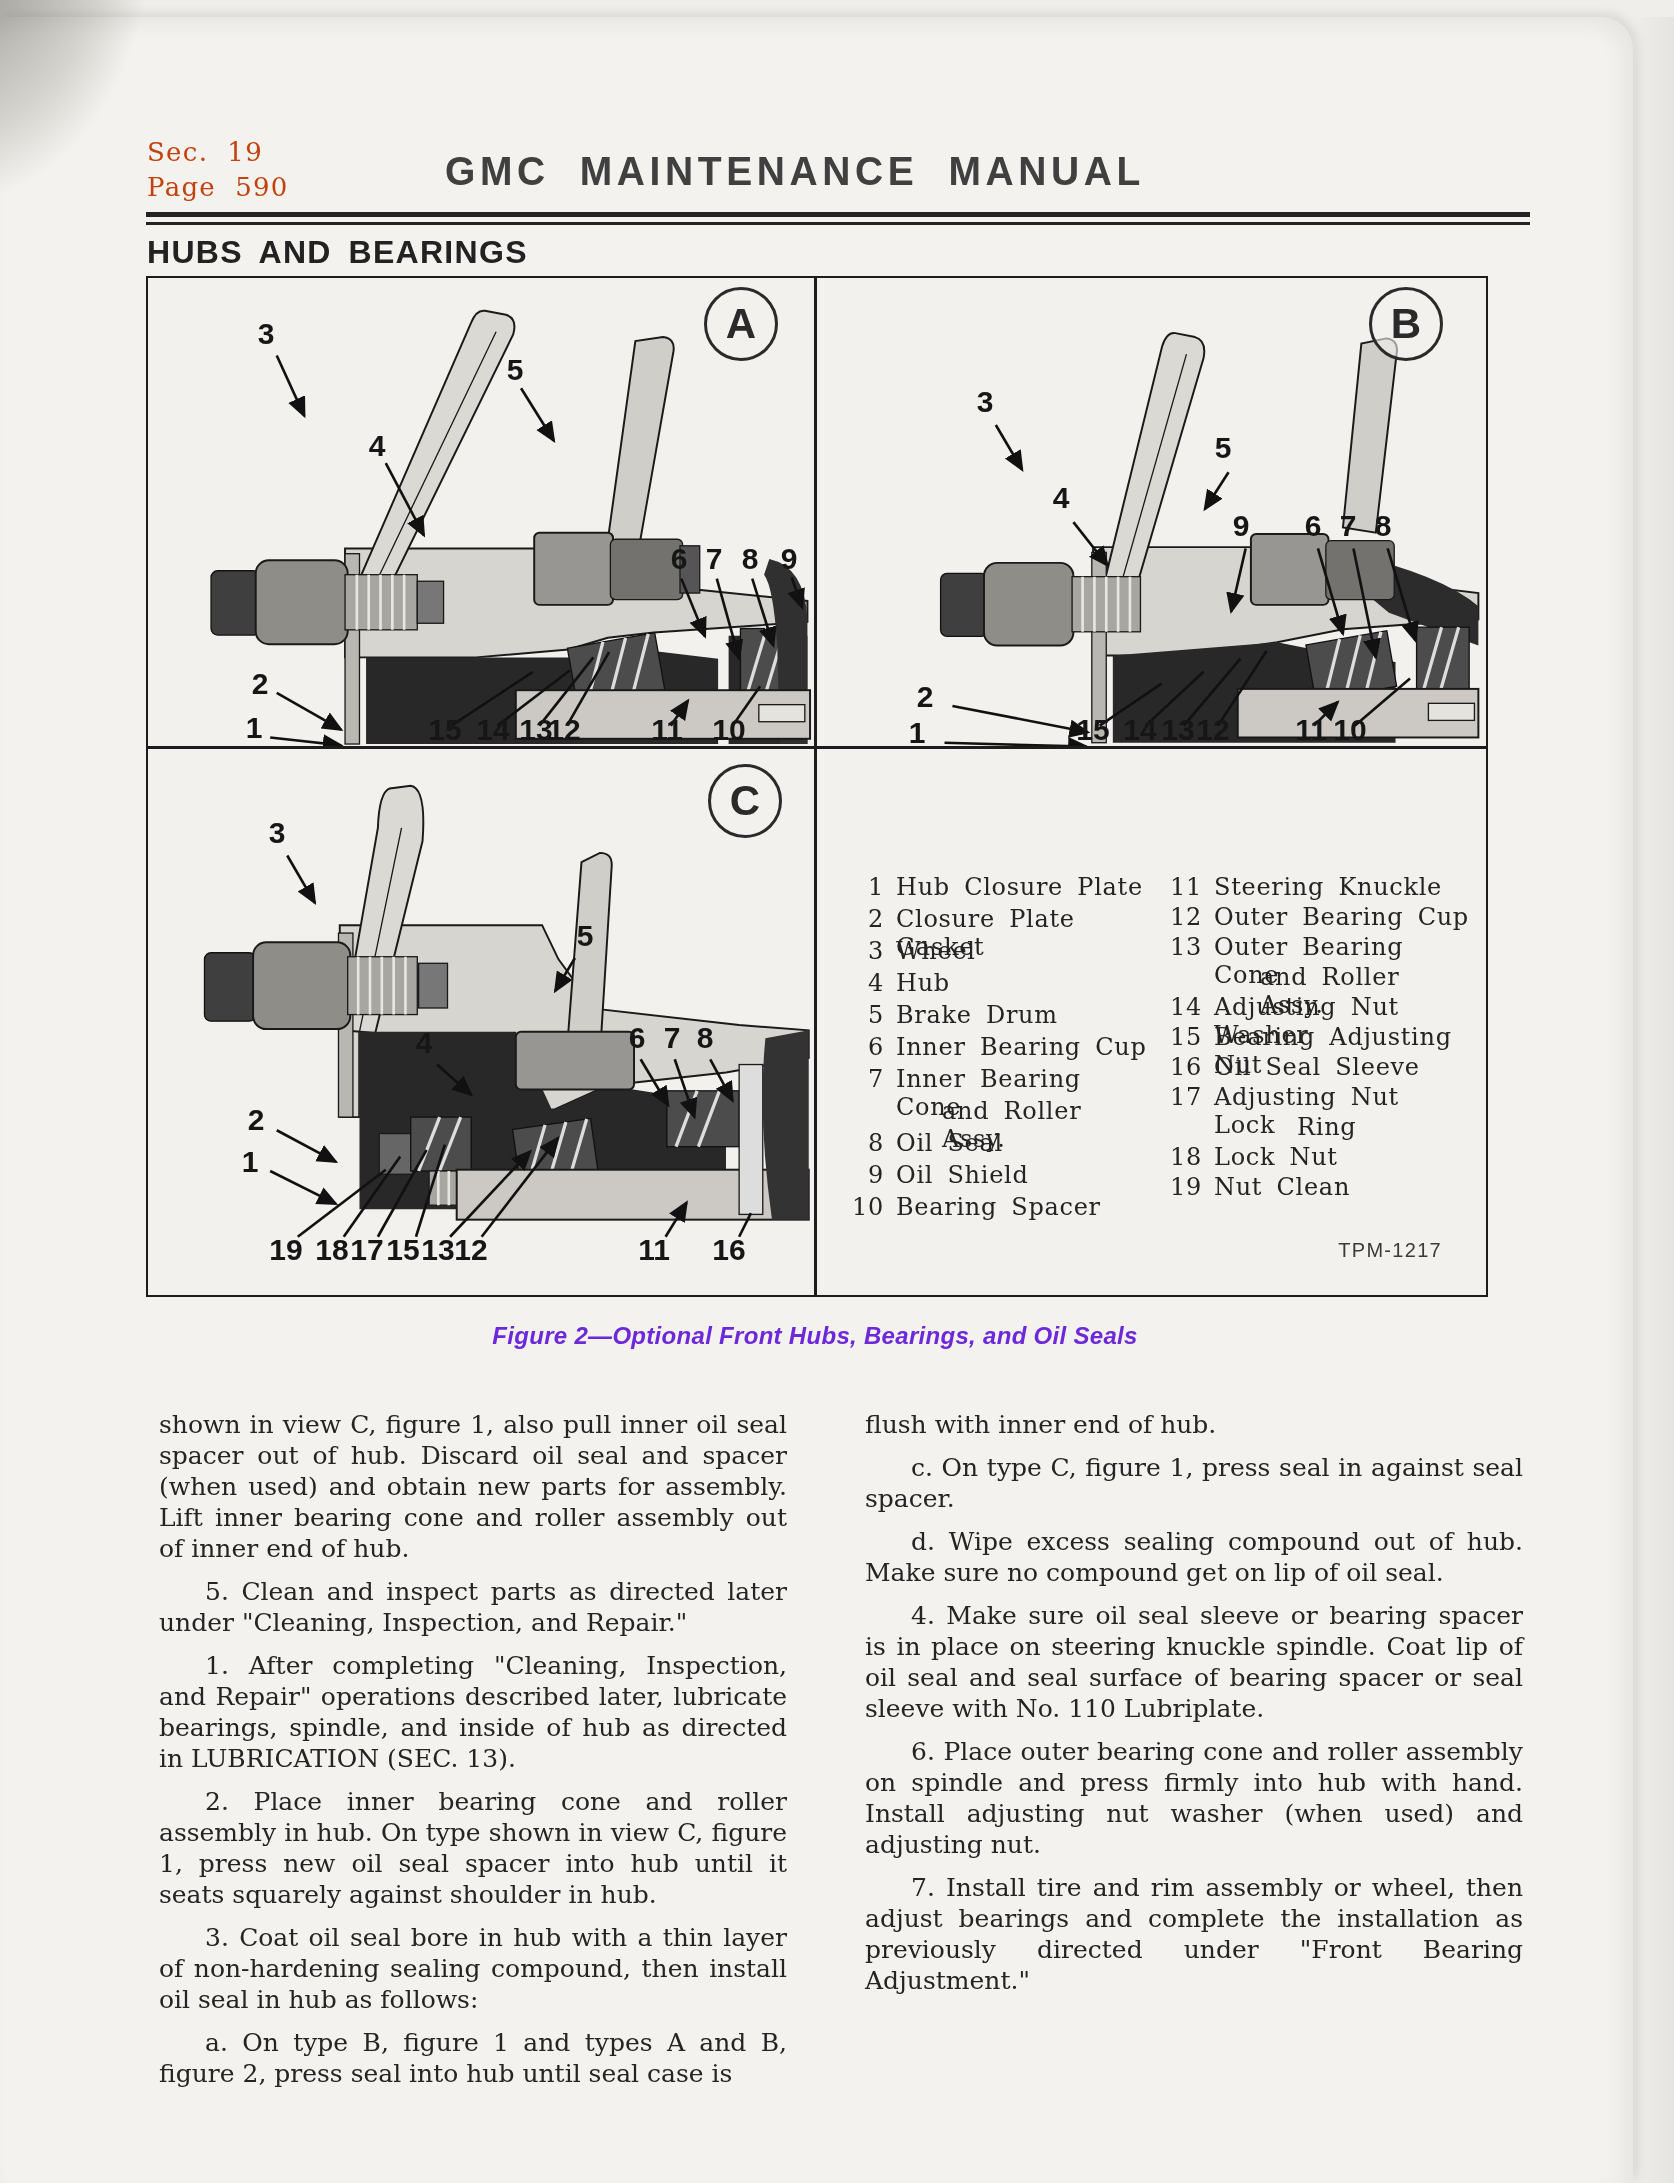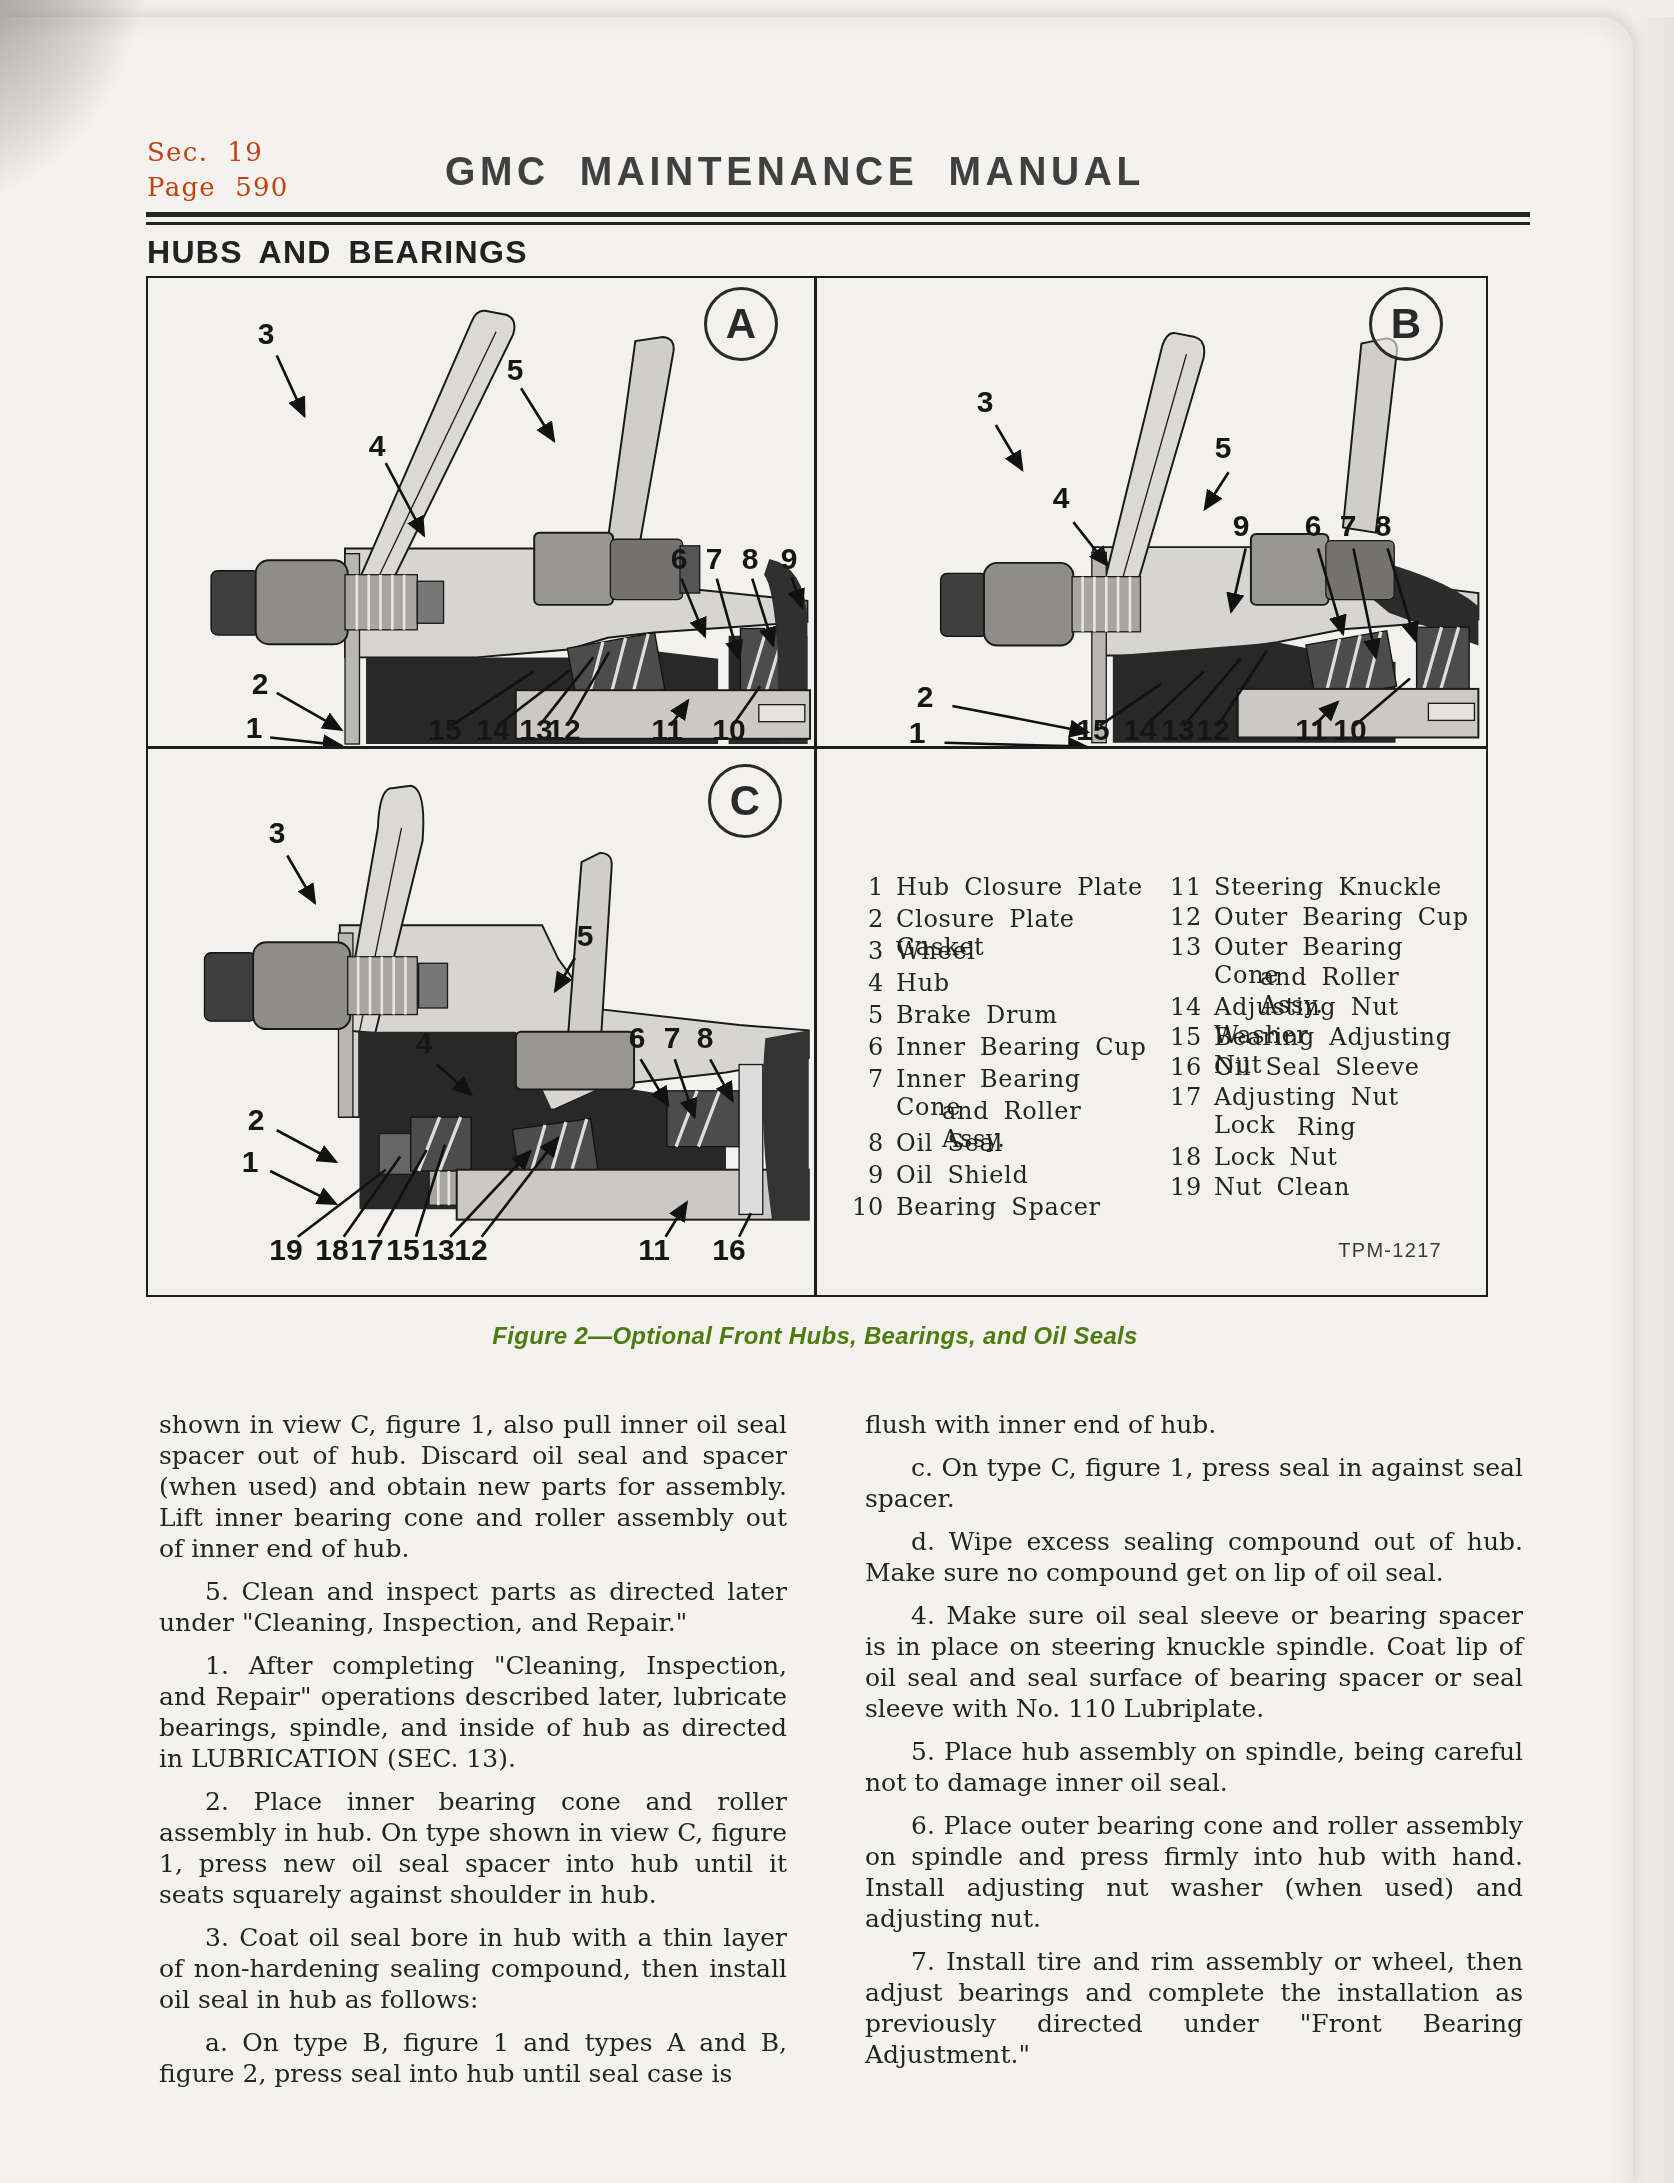--- a/index.html
+++ b/index.html
@@ -47,21 +47,21 @@
   .pl1 .prow{height:32px;}
   .pl2 .prow{height:30px;}
   .pnum{width:43px;text-align:right;margin-right:12px;flex:none;}
   .cont .ptxt{padding-left:46px;}
   .cont2 .ptxt{padding-left:83px;}
   .tpm{position:absolute;right:39px;top:490px;font-family:"Liberation Sans", sans-serif;
          font-size:20px;letter-spacing:1.3px;color:#3a3a3a;}
 
   .caption{position:absolute;left:146px;top:1322px;width:1338px;text-align:center;
          font-family:"Liberation Sans", sans-serif;font-style:italic;font-weight:700;
-         font-size:24px;color:#4d7c0f;letter-spacing:0.3px;}
+         font-size:24px;color:#6d28d9;letter-spacing:0.3px;}
 
   .col{position:absolute;font-size:25px;line-height:31px;color:#242424;text-align:justify;}
   .colL{left:147px;top:1397px;width:652px;}
   .colR{left:853px;top:1397px;width:682px;}
   .col p{margin:12px;}
   .col p.ind{text-indent:46px;}
   .col h3{margin:33px 0 9.2px 0;font-weight:400;font-size:25px;letter-spacing:0.7px;color:#242424;text-align:left;}
 
   .ledge{position:absolute;right:0;top:17px;width:41px;height:2166px;pointer-events:none;
          background:linear-gradient(90deg, rgba(0,0,0,0) , rgba(0,0,0,0.045));}
@@ -400,18 +400,17 @@
     <p class="ind">2.   Place inner bearing cone and roller assembly in hub.  On type shown in view C, figure 1, press new oil seal spacer into hub until it seats squarely against shoulder in hub.</p>
     <p class="ind">3.   Coat oil seal bore in hub with a thin layer of non-hardening sealing compound, then install oil seal in hub as follows:</p>
     <p class="ind">a.   On type B, figure 1 and types A and B, figure 2, press seal into hub until seal case is</p>
   </div>
 
   <div class="col colR">
     <p>flush with inner end of hub.</p>
     <p class="ind">c.   On type C, figure 1, press seal in against seal spacer.</p>
     <p class="ind">d.   Wipe excess sealing compound out of hub. Make sure no compound get on lip of oil  seal.</p>
     <p class="ind">4.   Make sure oil seal sleeve or bearing spacer is in place on steering knuckle spindle.  Coat lip of oil seal and seal surface of bearing spacer or seal sleeve with No. 110 Lubriplate.</p>
-    <p class="ind">5.   Place hub assembly on spindle, being careful not to damage inner oil seal.</p>
     <p class="ind">6.   Place outer bearing cone and roller assembly on spindle and press firmly into hub with hand.  Install adjusting nut washer (when used) and adjusting nut.</p>
     <p class="ind">7.   Install tire and rim assembly or wheel, then adjust bearings and complete the installation as previously directed under "Front Bearing Adjustment."</p>
   </div>
 </div>
 
 
 </body></html>

